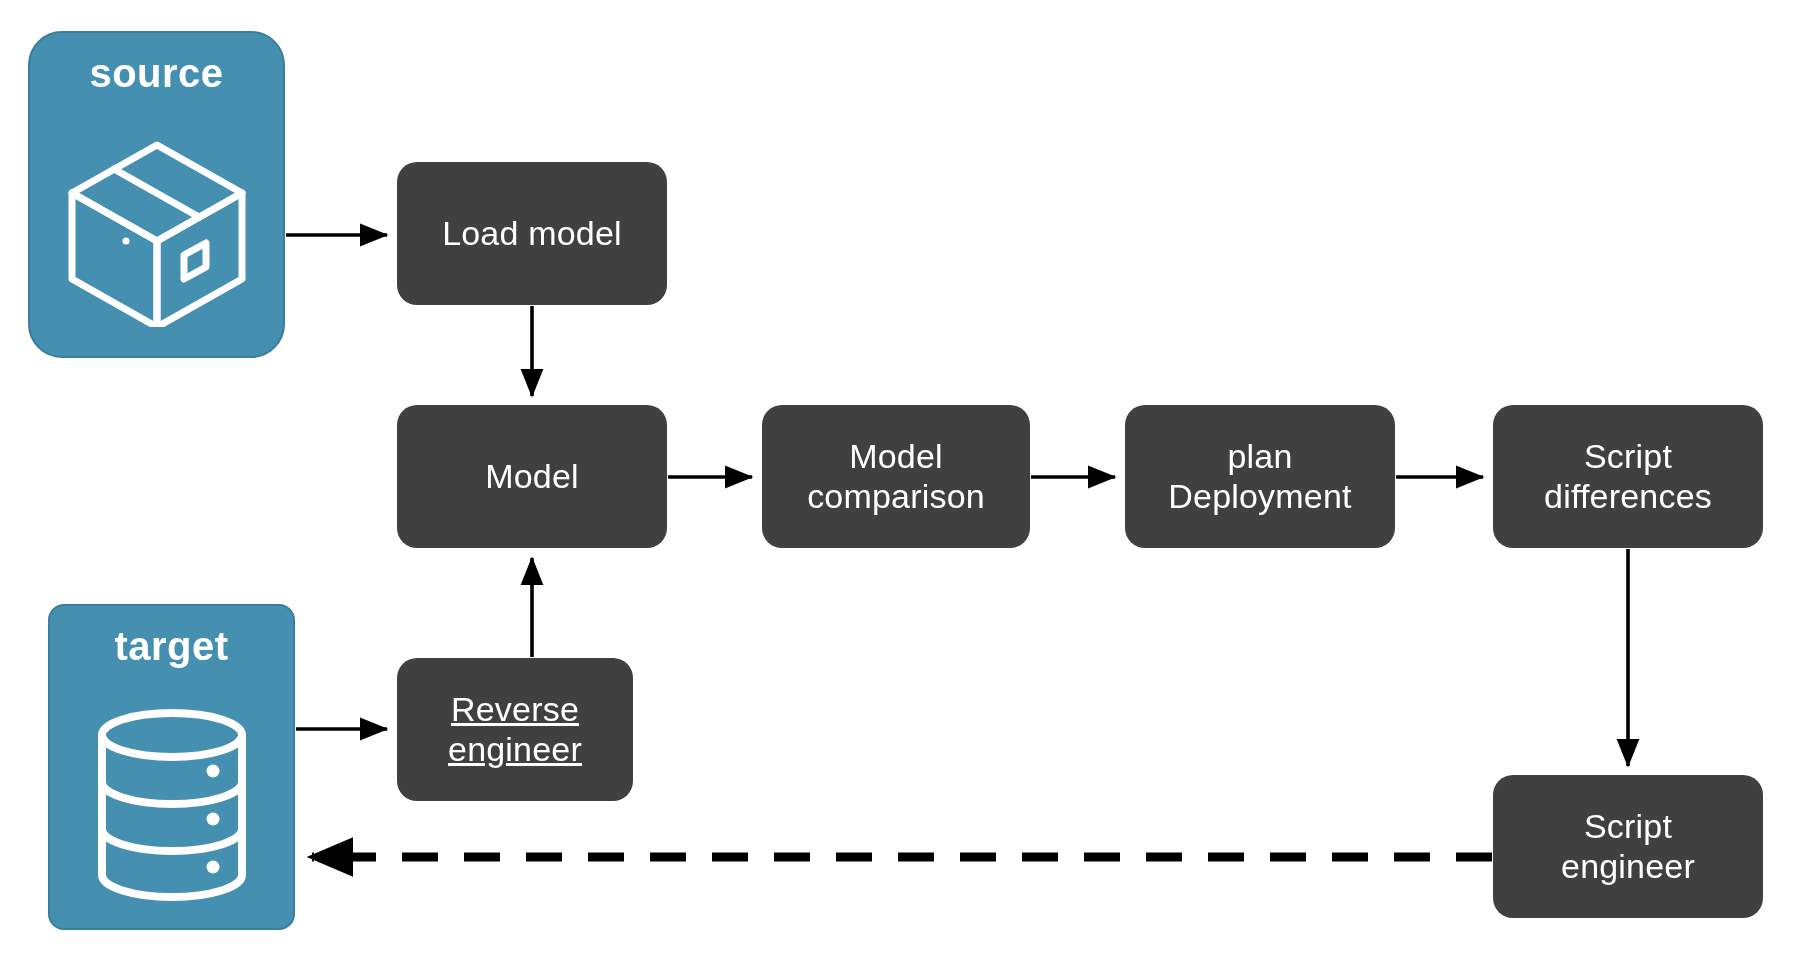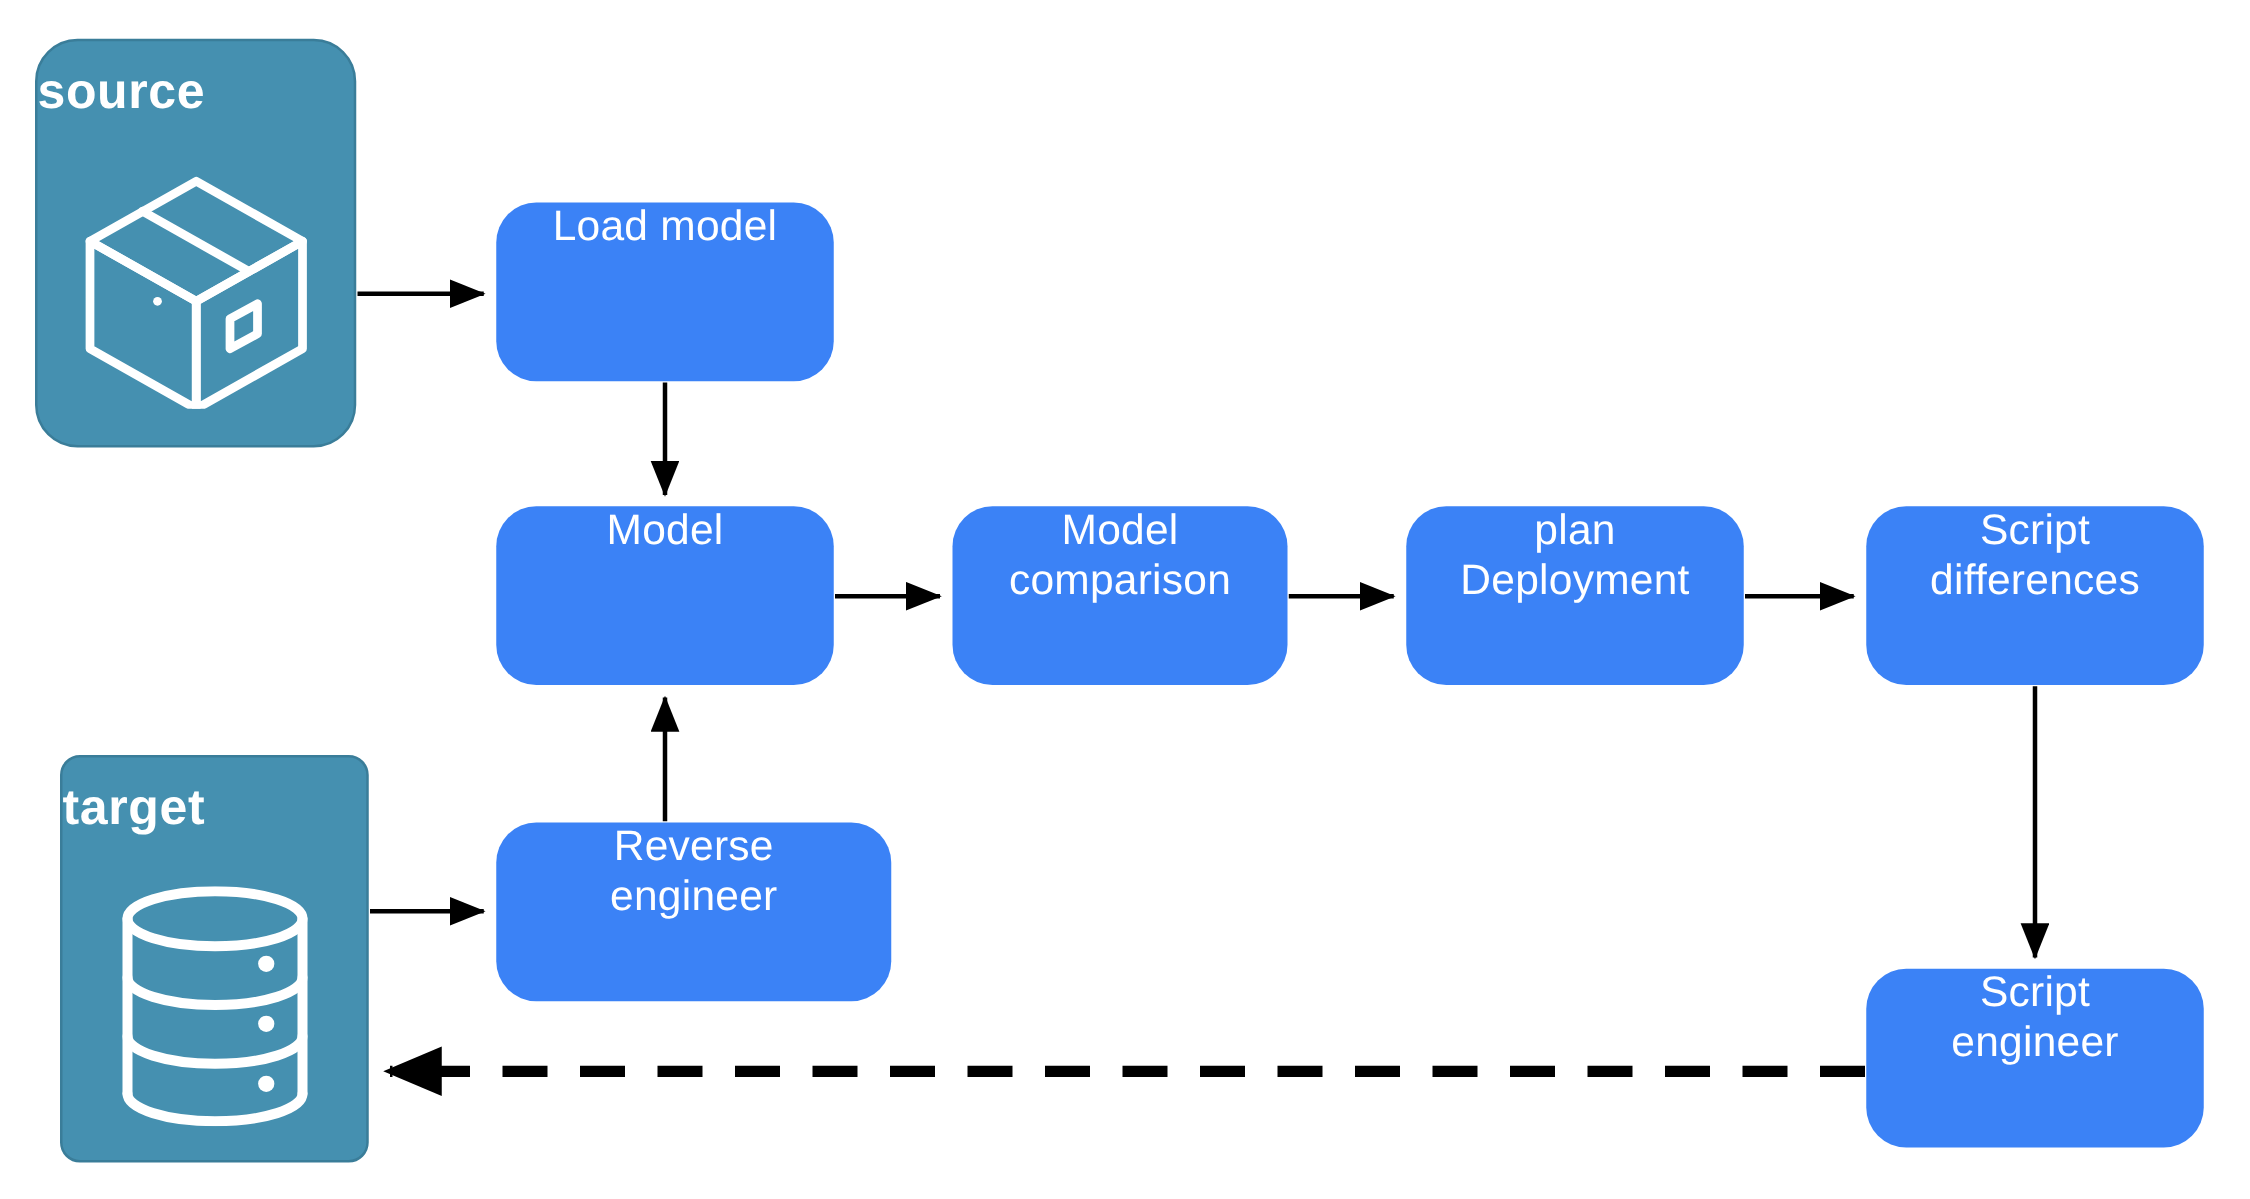--- a/index.html
+++ b/index.html
@@ -22,29 +22,29 @@
     left: 0;
     top: 0;
     width: 1800px;
     height: 959px;
     pointer-events: none;
   }
   .node {
     position: absolute;
     box-sizing: border-box;
     display: flex;
-    align-items: flex-start;
+    align-items: center;
     justify-content: center;
     text-align: center;
     color: #ffffff;
     gap: 12px;
   }
   .process {
-    background: #3b82f6;
-    border-radius: 32px;
+    background: #404040;
+    border-radius: 20px;
     font-size: 34px;
     line-height: 1.17;
     letter-spacing: 0.2px;
     font-weight: 400;
   }
   .endpoint {
     background: #4590b0;
     border: 2px solid #3a7d99;
     border-radius: 34px;
     flex-direction: column;
@@ -181,21 +181,21 @@
     </div>
   </div>
 
   <div class="node process" id="node-script-generation" style="left:1493px; top:405px; width:270px; height:143px;">
     <div>
       <span class="label-line">Script</span>
       <span class="label-line">differences</span>
     </div>
   </div>
 
-  <div class="node process" id="node-reverse-engineer" style="left:397px; top:658px; width:316px; height:143px;">
+  <div class="node process" id="node-reverse-engineer" style="left:397px; top:658px; width:236px; height:143px;text-decoration:underline;">
     <div>
       <span class="label-line">Reverse</span>
       <span class="label-line">engineer</span>
     </div>
   </div>
 
   <div class="node process" id="node-script-execution" style="left:1493px; top:775px; width:270px; height:143px;">
     <div>
       <span class="label-line">Script</span>
       <span class="label-line">engineer</span>

